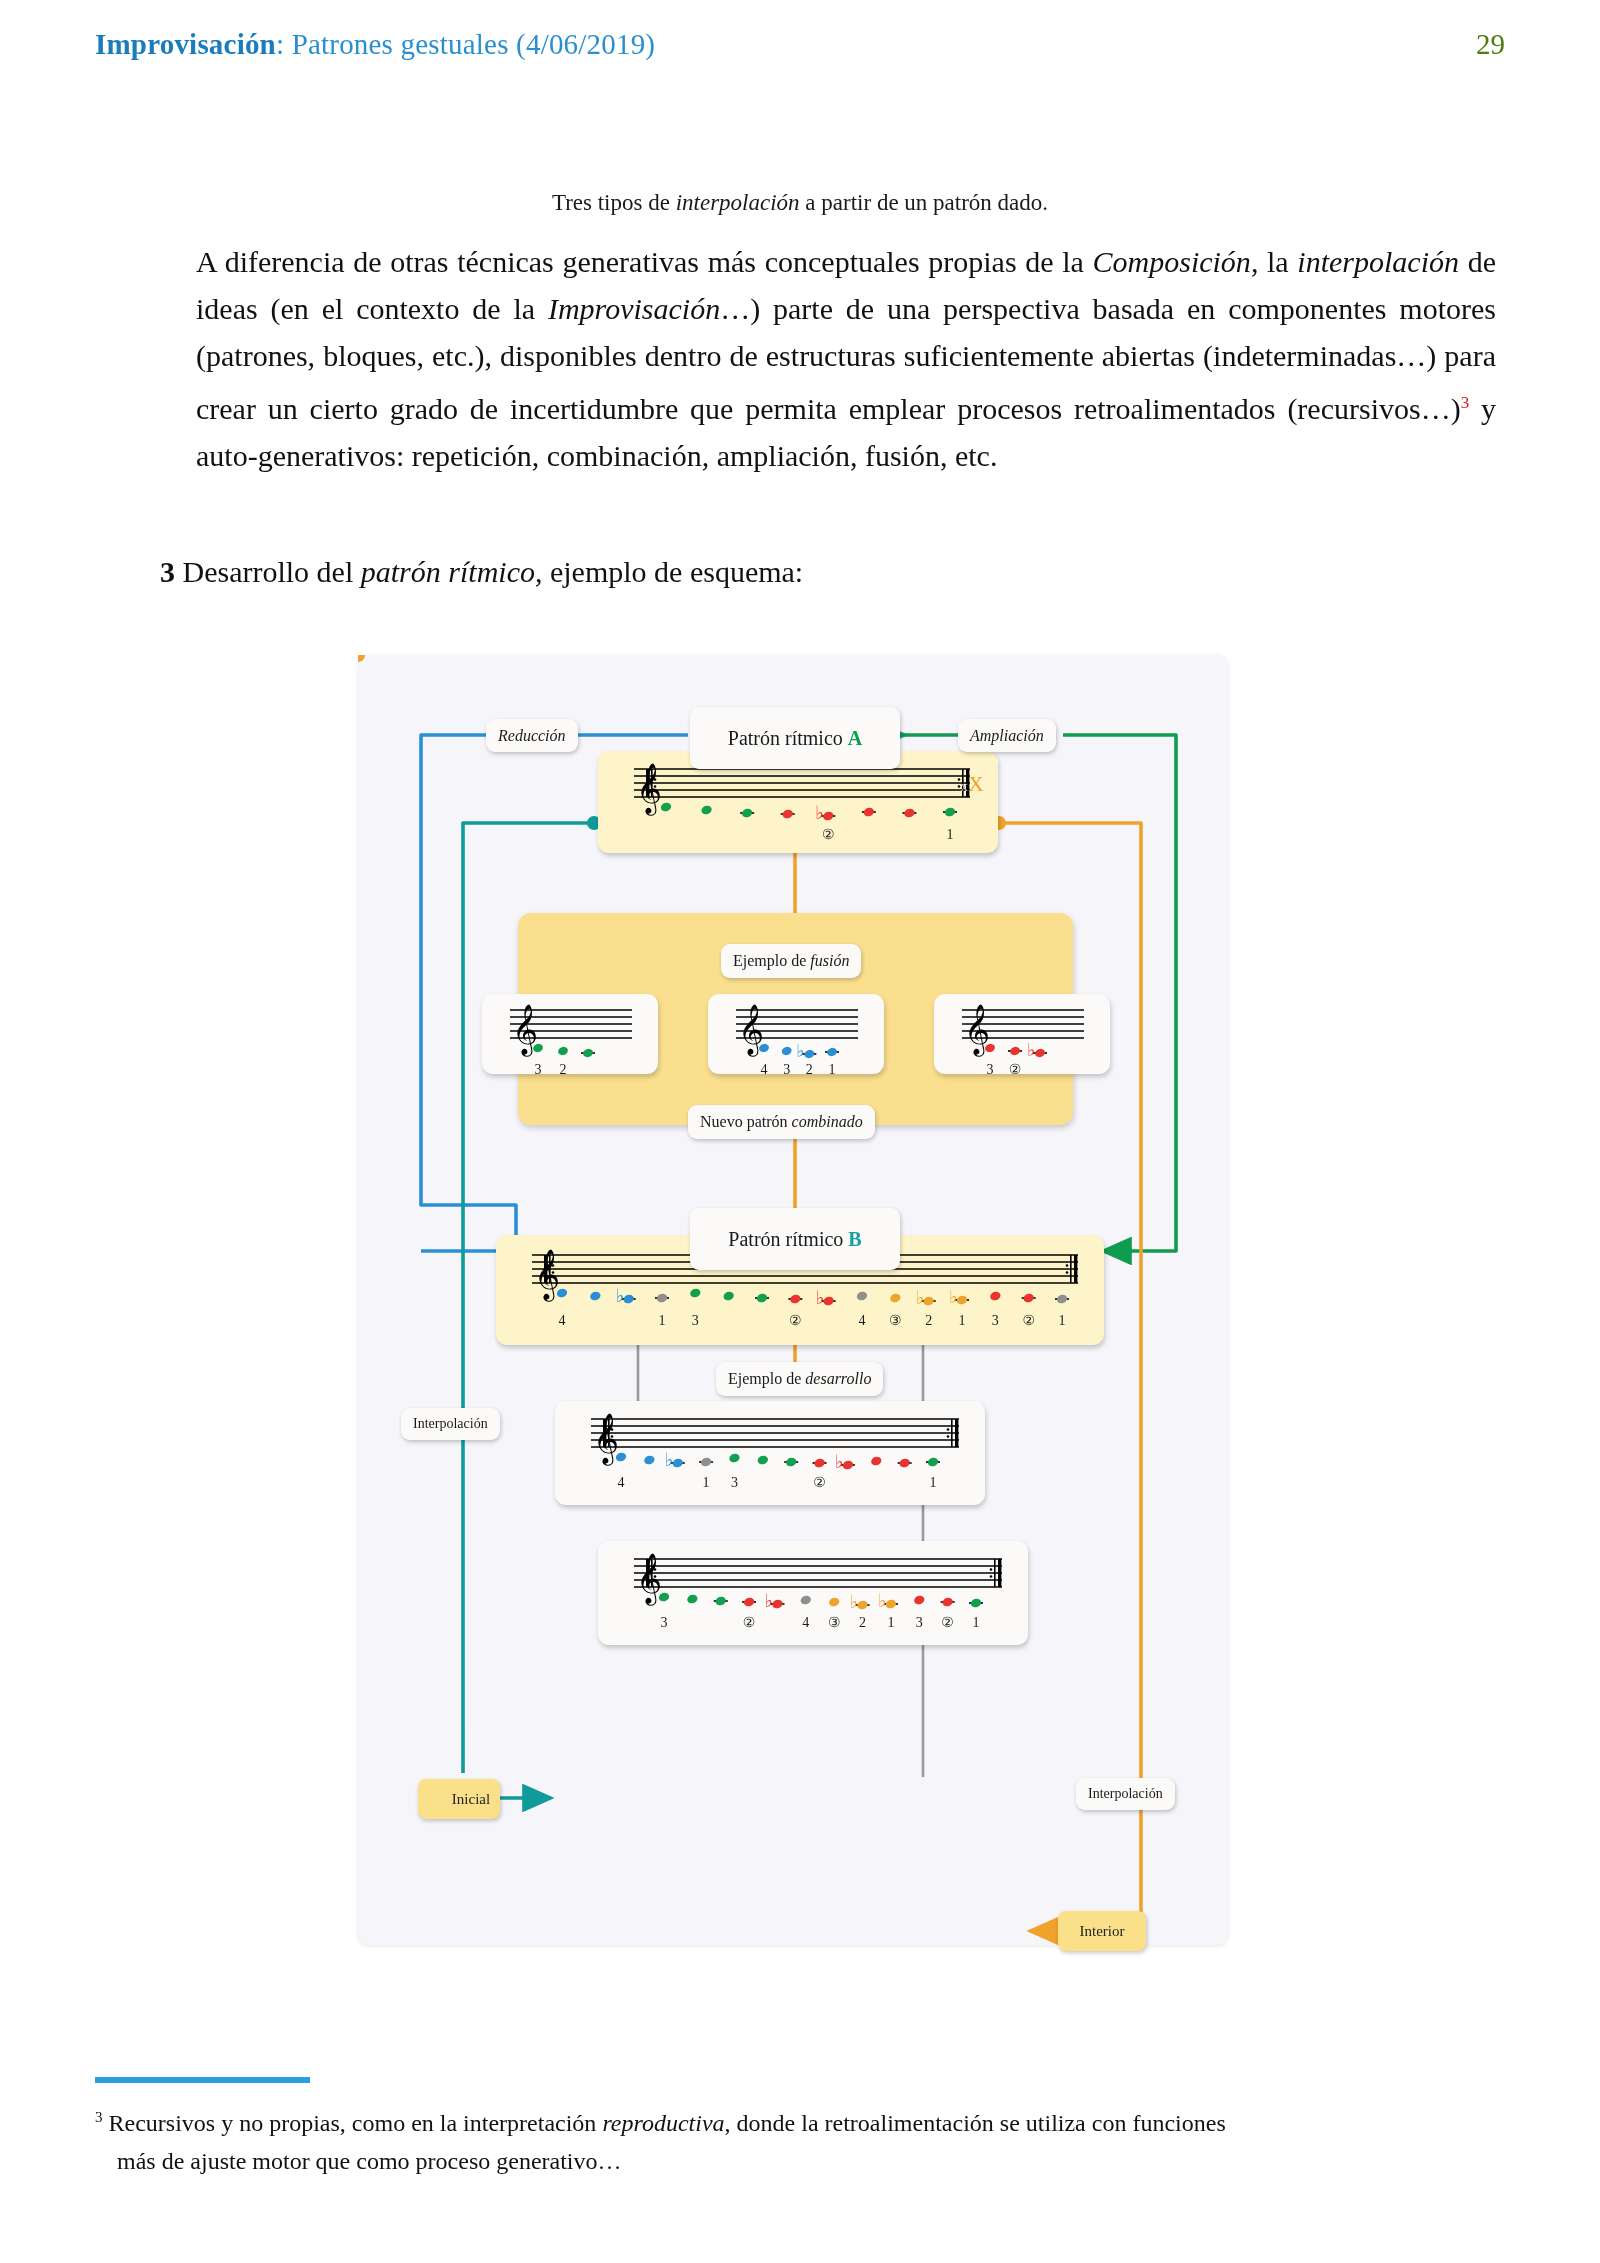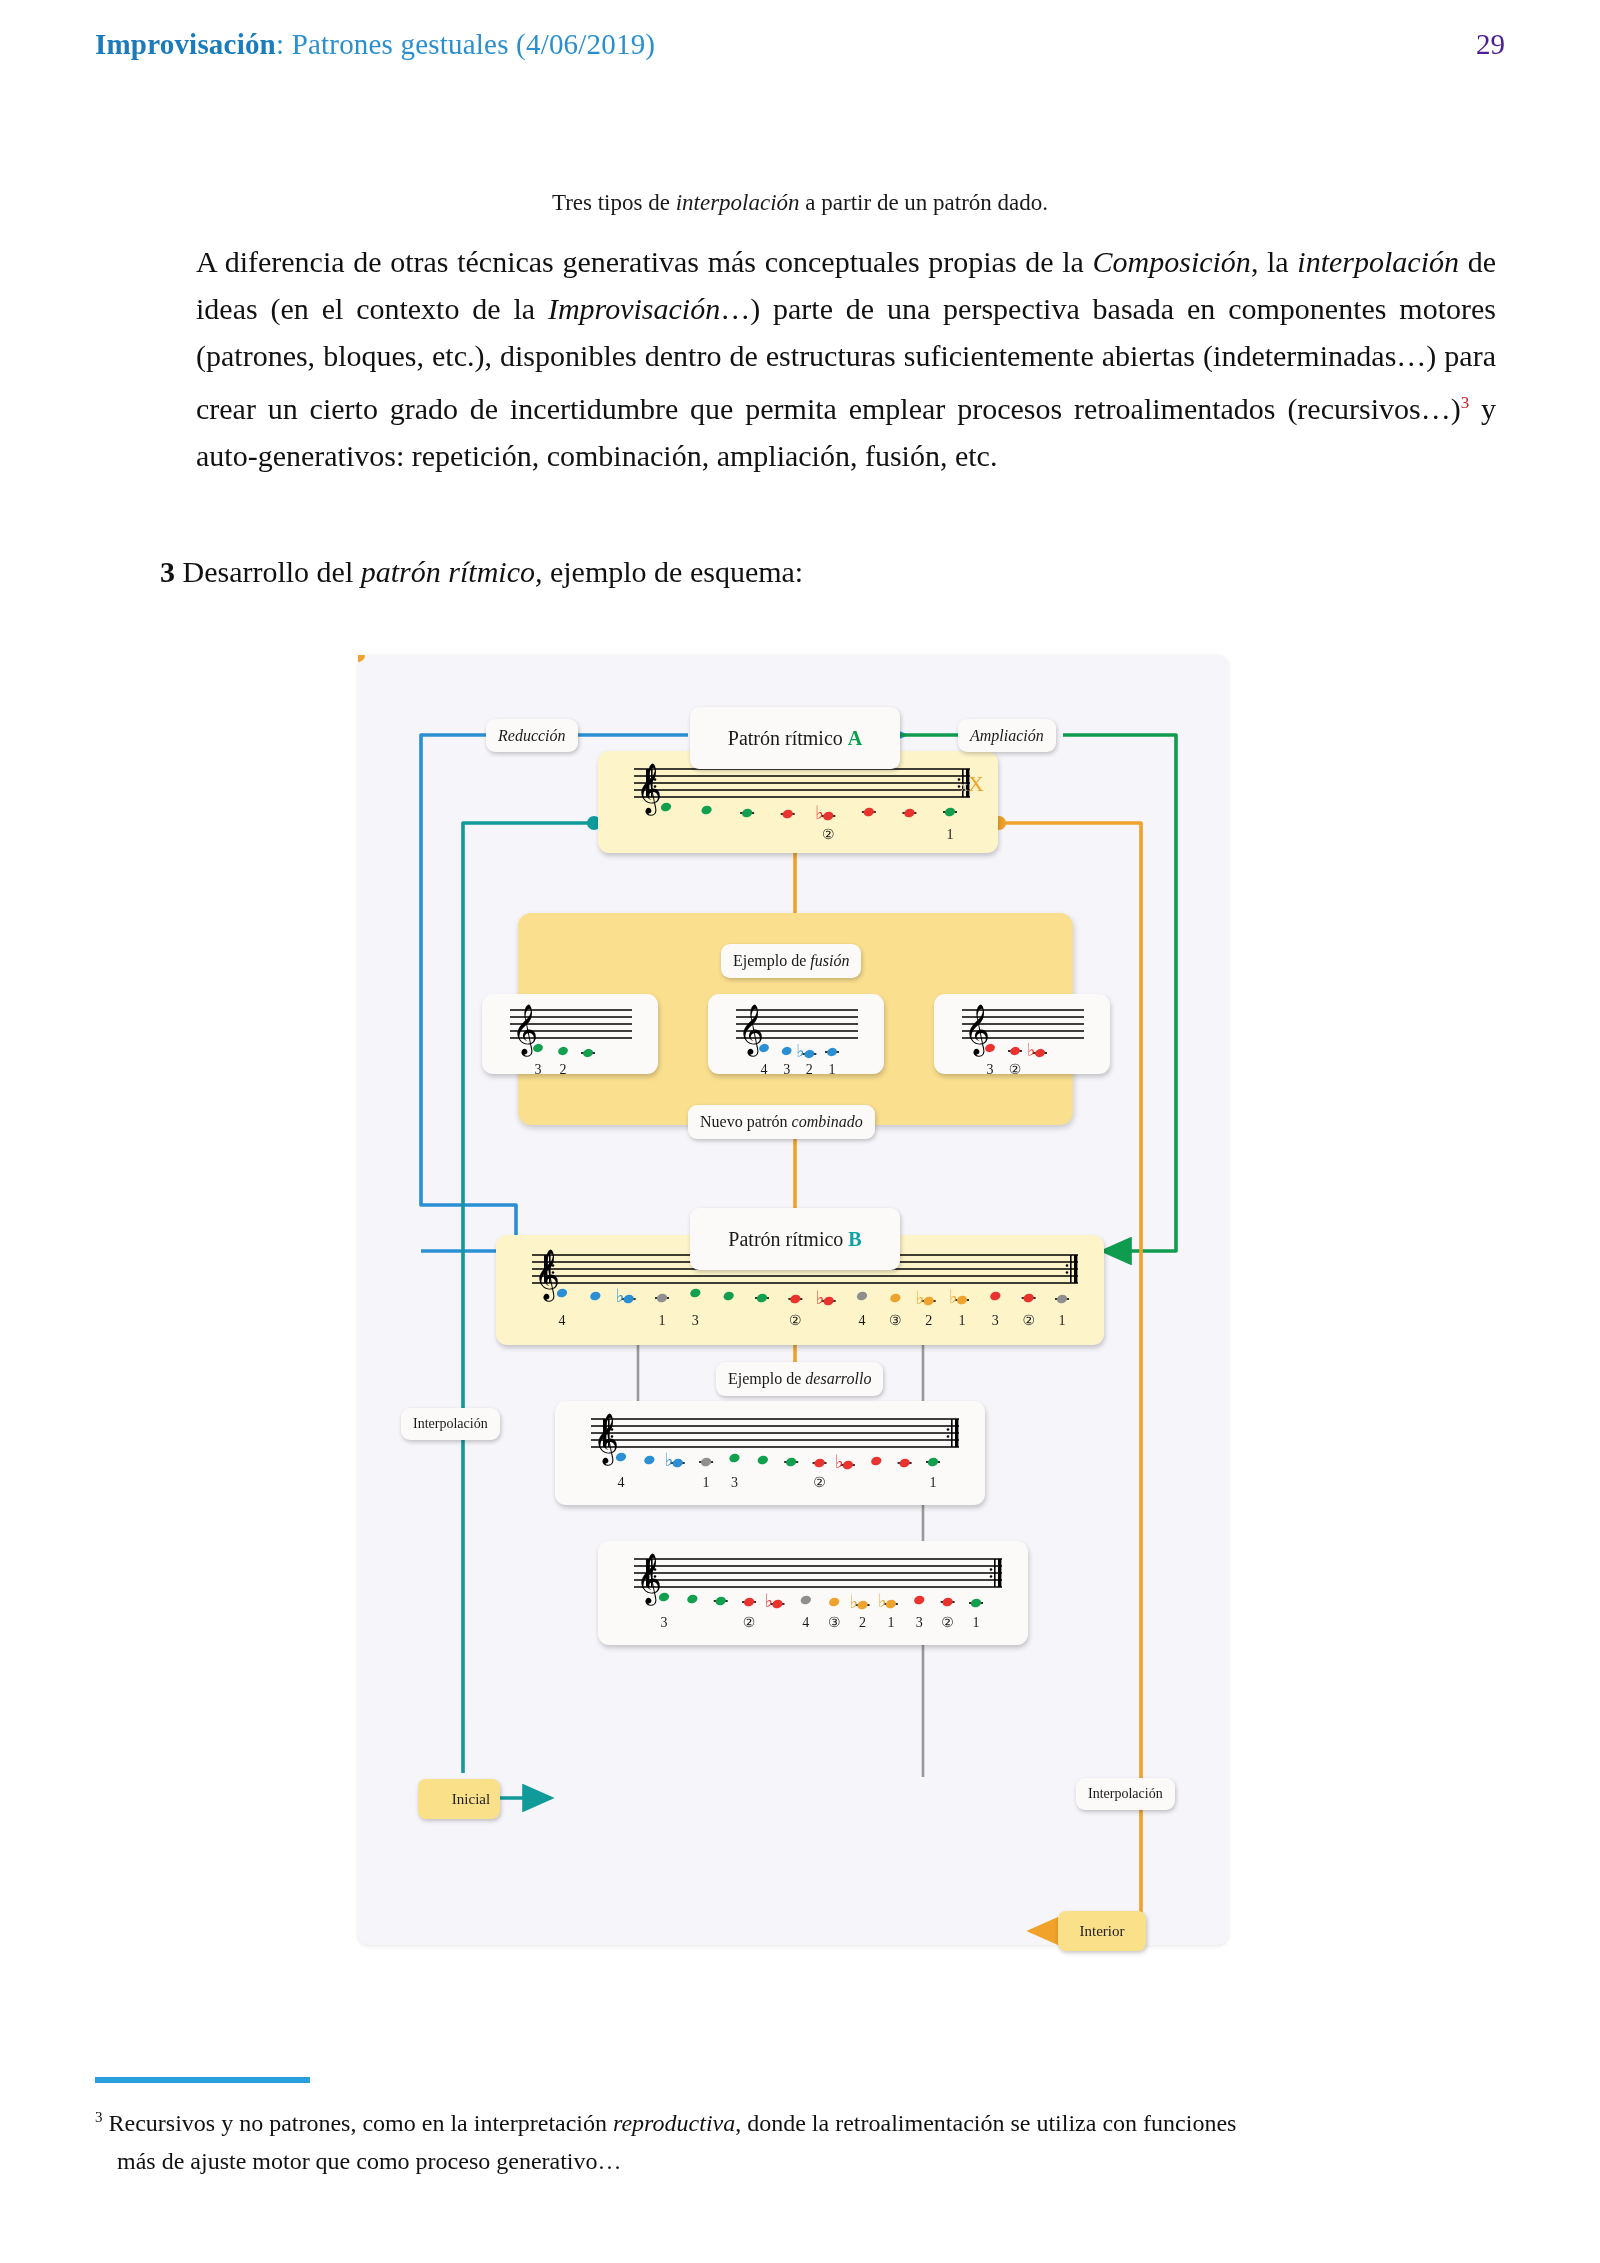--- a/index.html
+++ b/index.html
@@ -8,21 +8,21 @@
     font-family:"Liberation Serif",serif;
     position:relative;overflow:hidden;
   }
   
   #header{
     position:absolute;left:95px;top:28px;width:1410px;
     display:flex;justify-content:space-between;align-items:baseline;
   }
   #header .htitle{font-size:29px;color:#2a8fd0;letter-spacing:.2px;}
   #header .htitle b{font-weight:bold;color:#1a7bbd;}
-  #header .hpage{font-size:29px;color:#4c1d95;}
+  #header .hpage{font-size:29px;color:#4d7c0f;}
 
   
   .caption{
     position:absolute;left:95px;top:190px;width:1410px;
     text-align:center;font-size:23px;color:#1a1a1a;
   }
   .para{
     position:absolute;left:160px;top:238px;width:1300px;
     font-size:30px;line-height:47px;color:#111;text-align:justify;margin-left:36px;
   }
@@ -468,15 +468,15 @@
             <text x="378" y="86" font-size="14" font-family="&quot;Liberation Serif&quot;, serif" text-anchor="middle" fill="#1a1a1a">1</text>
           </svg>
         </div>
     </div>
 
   </div>
 </div>
 
 <div id="foot-rule"></div>
 <div id="footnote">
-  <sup>3</sup><span> Recursivos y no patrones, como en la interpretación </span><i>reproductiva</i><span>, donde la retroalimentación se utiliza con funciones</span>
+  <sup>3</sup><span> Recursivos y no propias, como en la interpretación </span><i>reproductiva</i><span>, donde la retroalimentación se utiliza con funciones</span>
   <span class="l2">más de ajuste motor que como proceso generativo…</span>
 </div>
 
 </body></html>

